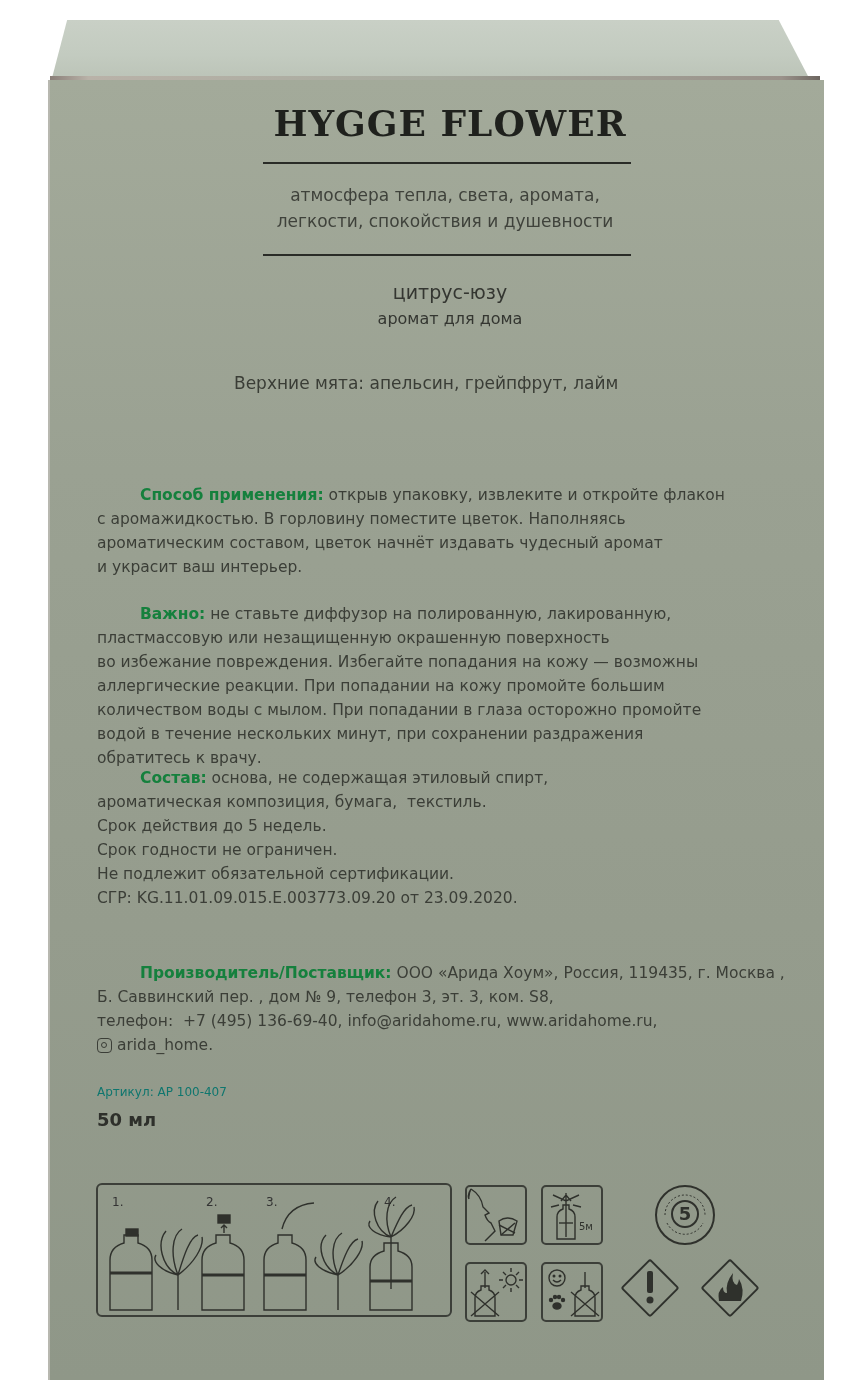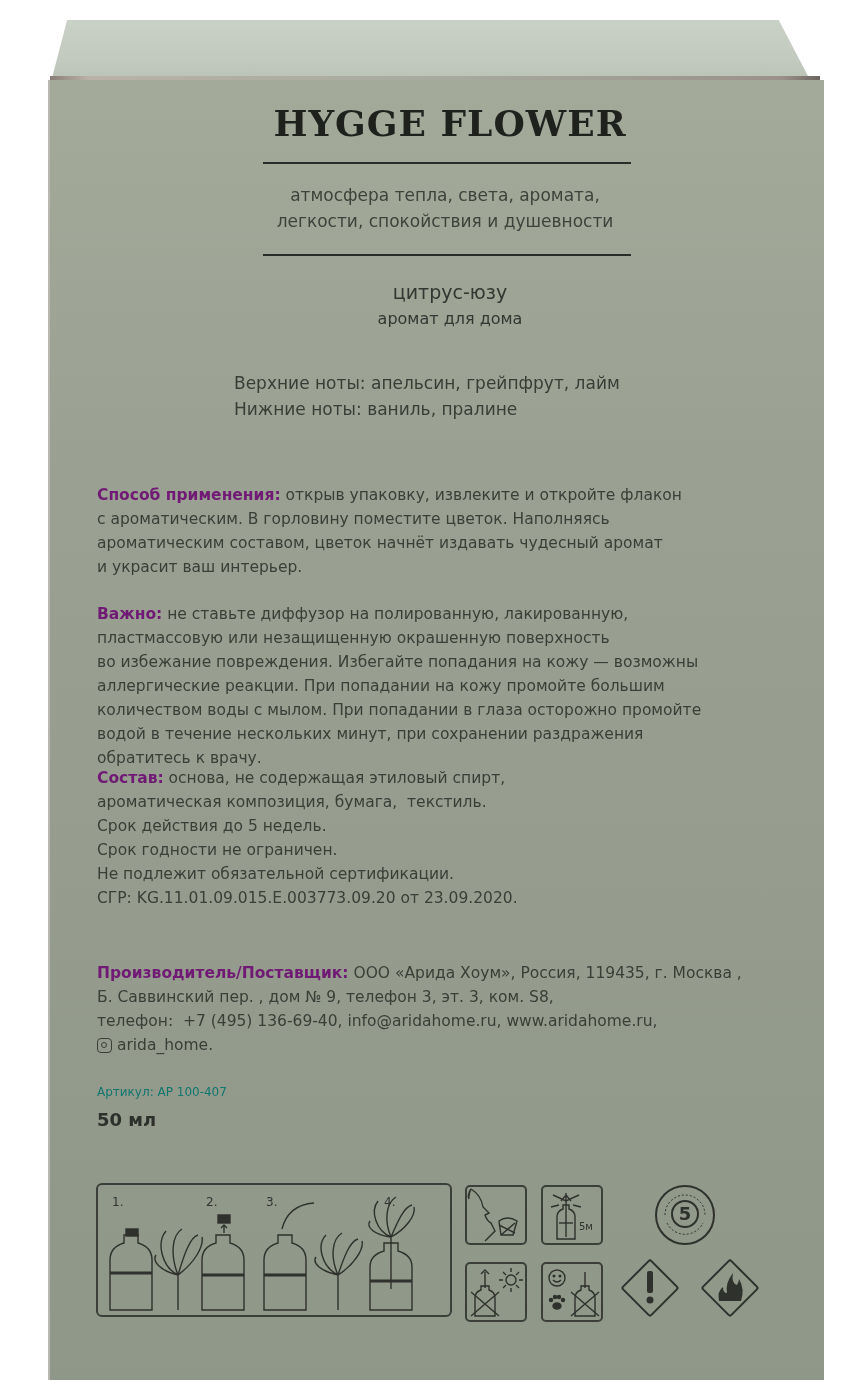--- a/index.html
+++ b/index.html
@@ -26,21 +26,21 @@
     font-family: "DejaVu Serif", serif; font-size: 36px; font-weight: bold; letter-spacing: 1px;
     color: #1f211d;
   }
   .rule { position: absolute; left: 263px; width: 368px; height: 2px; background: #2a2c27; }
   .tagline {
     position: absolute; left: 0; width: 890px; text-align: center; font-size: 17px; color: #3f423b; line-height: 26px;
   }
   .center-text { position: absolute; left: 0; width: 900px; text-align: center; color: #343631; }
   .notes { position: absolute; left: 234px; top: 370px; font-size: 17px; line-height: 26px; color: #3a3d36; }
   .para { position: absolute; left: 97px; font-size: 15.5px; line-height: 24px; color: #3b3e37; white-space: pre; }
-  .para b { color: #701a75; }
+  .para b { color: #15803d; margin-left: 43px; }
   .steps {
     position: absolute; left: 96px; top: 1183px; width: 352px; height: 130px;
     border: 2px solid #3c3f39; border-radius: 6px;
   }
   .step-num { position: absolute; top: 10px; font-size: 12px; color: #333; }
   .icon-sq { position: absolute; width: 58px; height: 56px; border: 2px solid #3c3f39; border-radius: 5px; }
   svg { display: block; }
 </style>
 </head>
 <body>
@@ -52,26 +52,25 @@
 <div class="title">HYGGE FLOWER</div>
 <div class="rule" style="top:162px"></div>
 <div class="tagline" style="top:182px">атмосфера тепла, света, аромата,</div>
 <div class="tagline" style="top:208px">легкости, спокойствия и душевности</div>
 <div class="rule" style="top:254px"></div>
 
 <div class="center-text" style="top:281px; font-size:19px;">цитрус-юзу</div>
 <div class="center-text" style="top:309px; font-size:16px;">аромат для дома</div>
 
 <div class="notes">
-  <div>Верхние ноты: апельсин, грейпфрут, лайм</div>
-  <div>Нижние ноты: ваниль, пралине</div>
+  <div>Верхние мята: апельсин, грейпфрут, лайм</div>
 </div>
 
 <div class="para" style="top:483px"><b>Способ применения:</b><span> открыв упаковку, извлеките и откройте флакон</span>
-<span>с ароматическим. В горловину поместите цветок. Наполняясь</span>
+<span>с аромажидкостью. В горловину поместите цветок. Наполняясь</span>
 <span>ароматическим составом, цветок начнёт издавать чудесный аромат</span>
 <span>и украсит ваш интерьер.</span></div>
 
 <div class="para" style="top:602px"><b>Важно:</b><span> не ставьте диффузор на полированную, лакированную,</span>
 <span>пластмассовую или незащищенную окрашенную поверхность</span>
 <span>во избежание повреждения. Избегайте попадания на кожу — возможны</span>
 <span>аллергические реакции. При попадании на кожу промойте большим</span>
 <span>количеством воды с мылом. При попадании в глаза осторожно промойте</span>
 <span>водой в течение нескольких минут, при сохранении раздражения</span>
 <span>обратитесь к врачу.</span></div>

